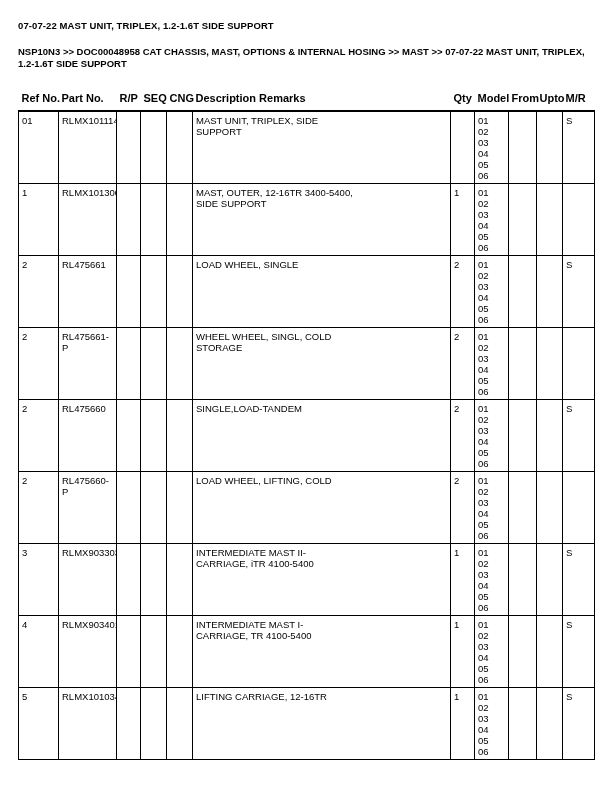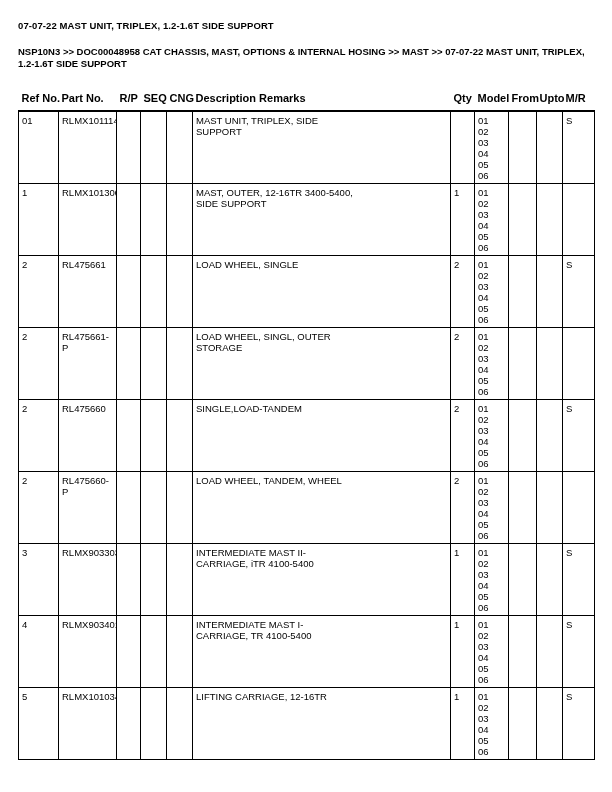--- a/index.html
+++ b/index.html
@@ -147,21 +147,21 @@
           <td></td>
           <td></td>
           <td>S</td>
         </tr>
         <tr>
           <td>2</td>
           <td>RL475661-P</td>
           <td></td>
           <td></td>
           <td></td>
-          <td>LOAD WHEEL, SINGL, OUTER
+          <td>WHEEL WHEEL, SINGL, COLD
 STORAGE</td>
           <td>2</td>
           <td>01
 02
 03
 04
 05
 06</td>
           <td></td>
           <td></td>
@@ -184,21 +184,21 @@
           <td></td>
           <td></td>
           <td>S</td>
         </tr>
         <tr>
           <td>2</td>
           <td>RL475660-P</td>
           <td></td>
           <td></td>
           <td></td>
-          <td>LOAD WHEEL, TANDEM, WHEEL</td>
+          <td>LOAD WHEEL, LIFTING, COLD</td>
           <td>2</td>
           <td>01
 02
 03
 04
 05
 06</td>
           <td></td>
           <td></td>
           <td></td>

